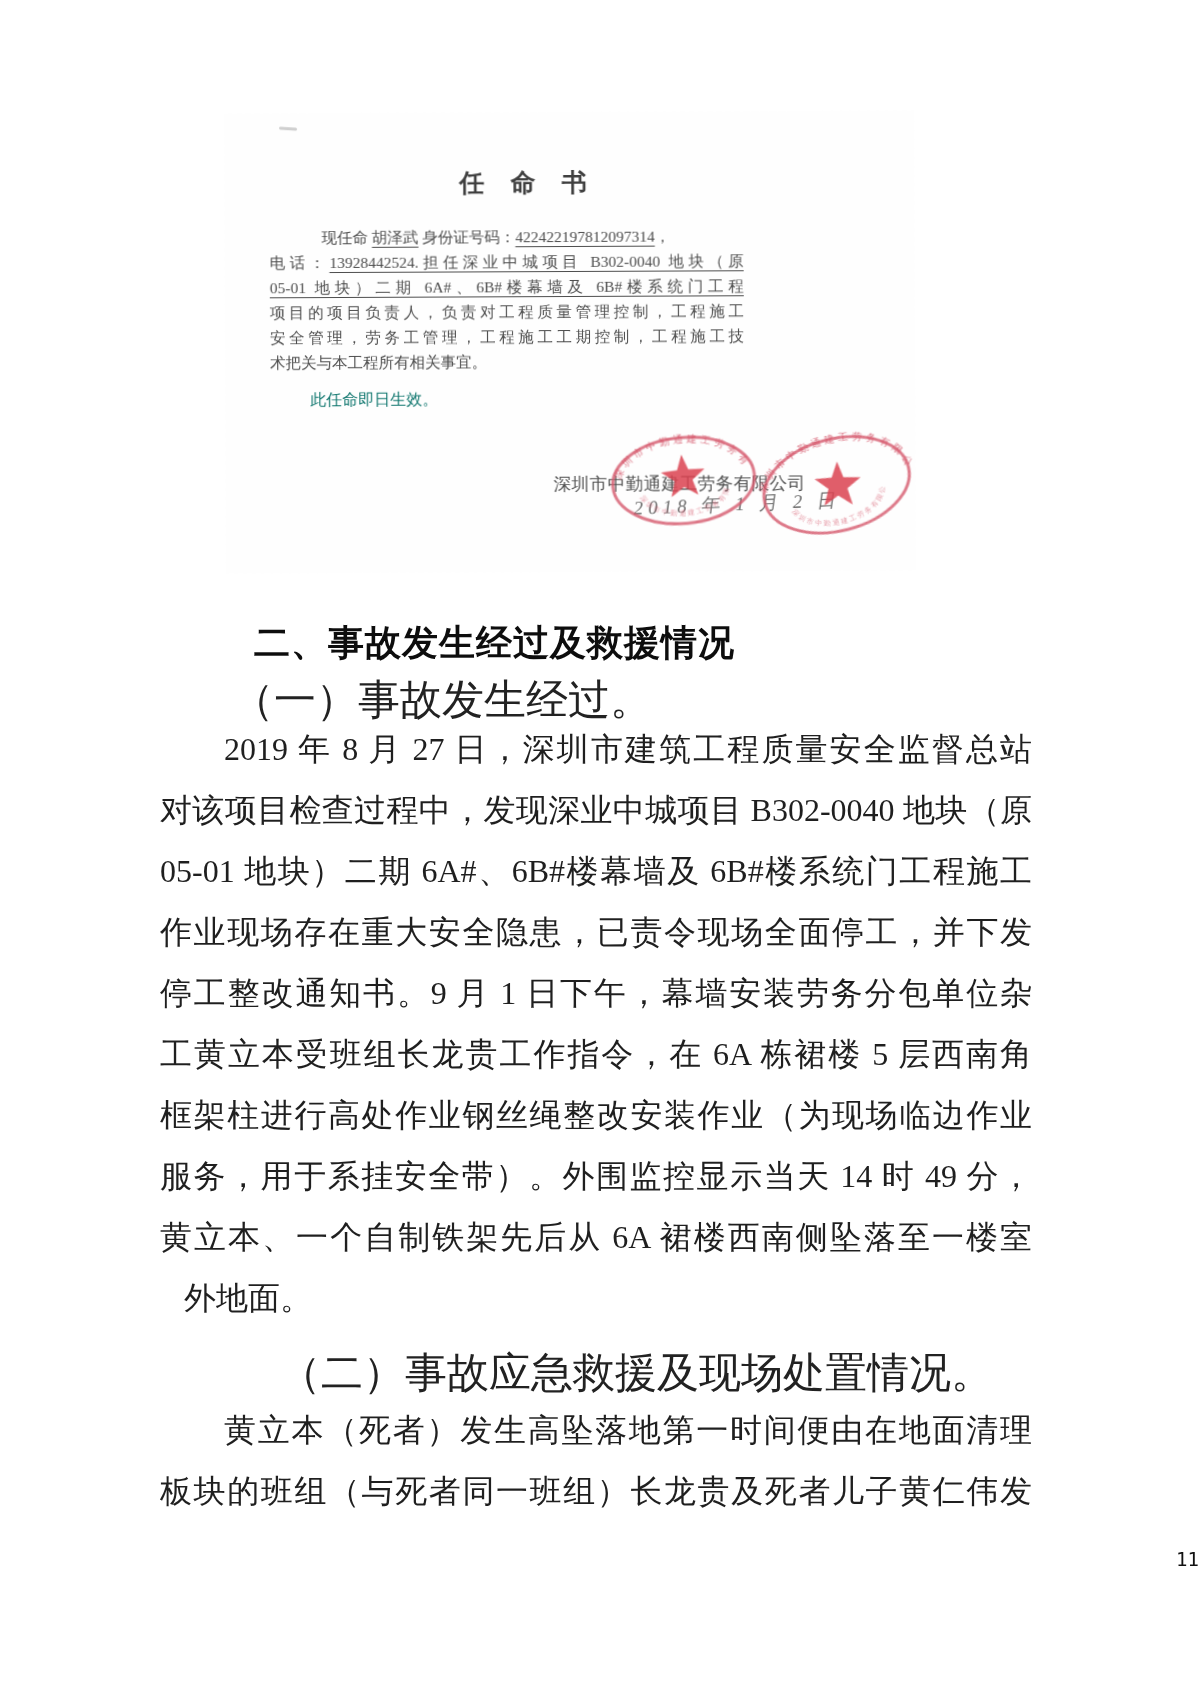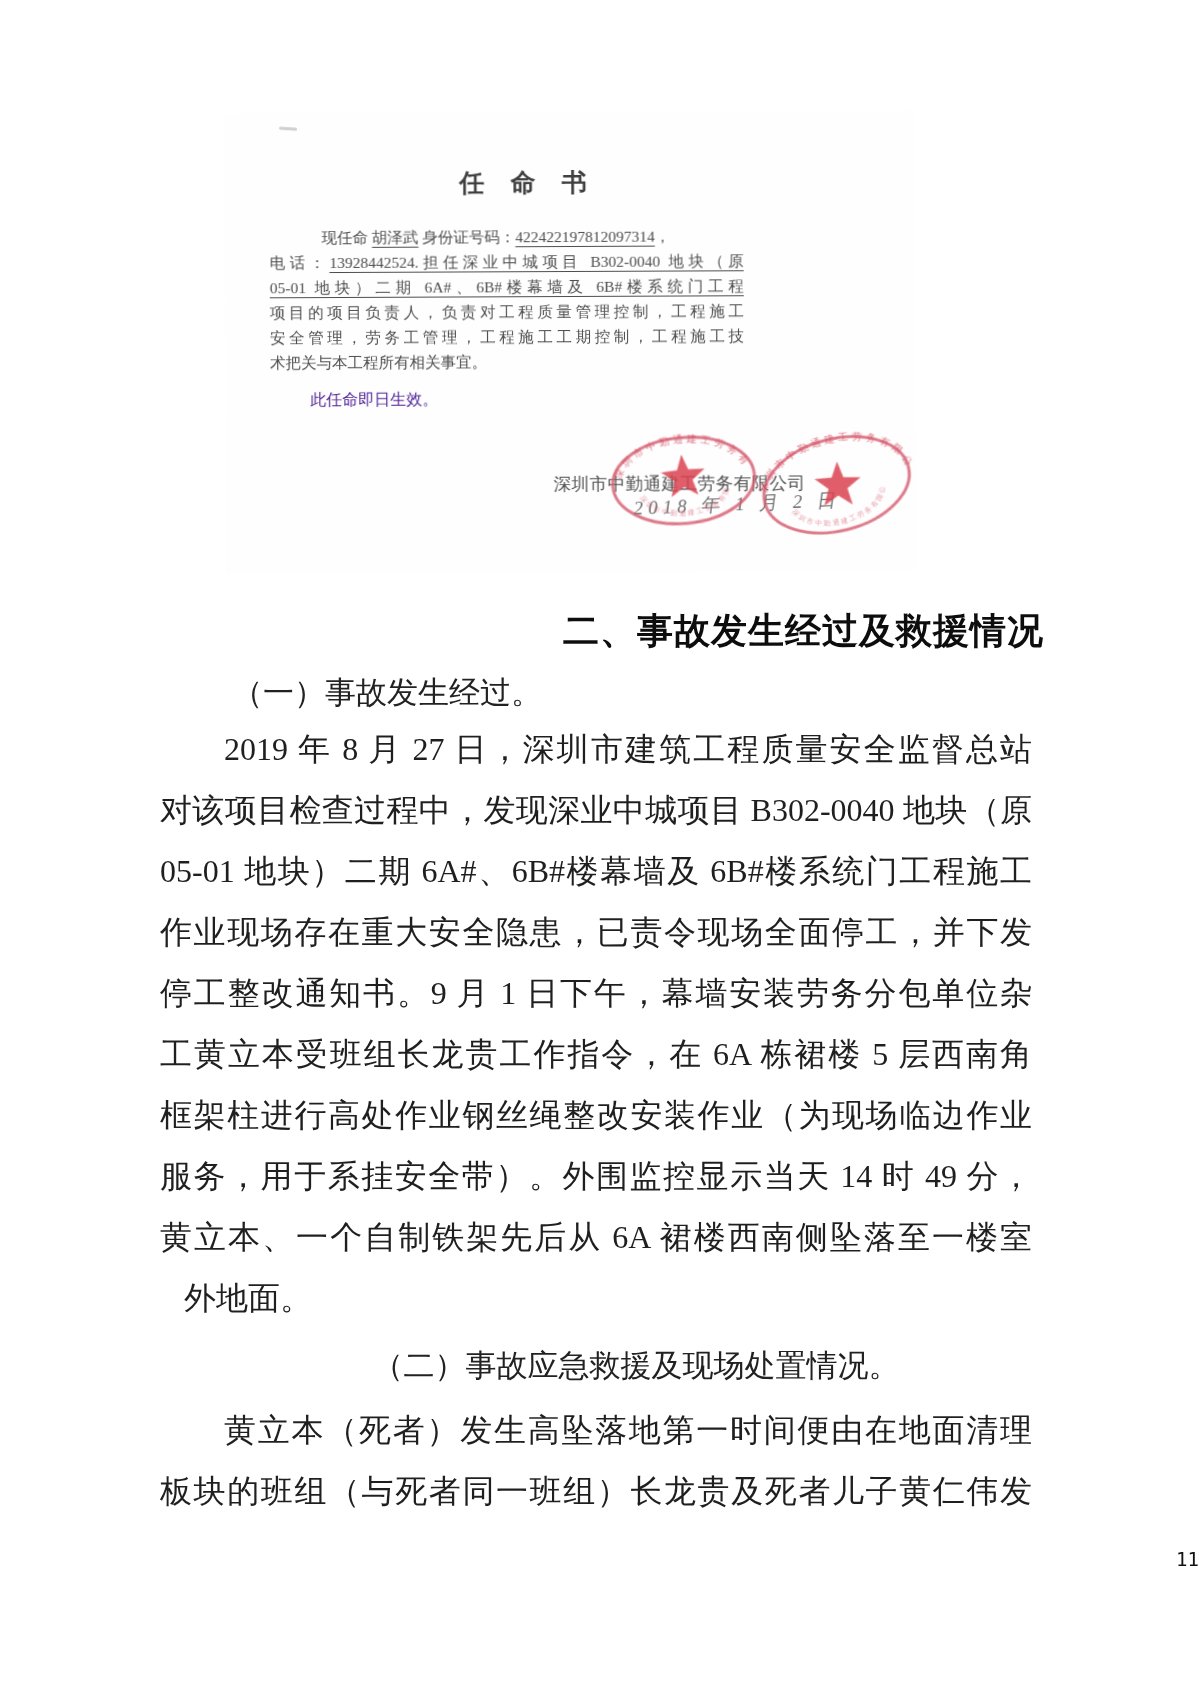--- a/index.html
+++ b/index.html
@@ -15,33 +15,33 @@
         background:#cfcfcf;border-radius:2px;transform:rotate(4deg);}
   .letter-title{position:absolute;left:235px;top:54px;width:220px;
         font-size:25px;font-weight:600;color:#3f3f3f;letter-spacing:10px;white-space:nowrap;}
   .letter-body{position:absolute;left:45px;top:112px;width:474px;
         font-size:15.5px;line-height:25px;color:#4d4d4d;}
   .lline{text-align:justify;text-align-last:justify;height:25px;overflow:hidden;}
   .lline.noj{text-align-last:left;}
   .lline.ind{text-indent:52px;}
   .u{text-decoration:underline;text-underline-offset:4px;text-decoration-thickness:1.2px;}
   .effective{position:absolute;left:45px;top:277px;padding-left:40px;
-        font-size:16px;color:#4c1d95;}
+        font-size:16px;color:#0f766e;}
   .company{position:absolute;left:328px;top:360px;font-size:17.5px;
         letter-spacing:0.5px;color:#4f4f4f;white-space:nowrap;}
   .ldate{position:absolute;left:408px;top:380px;font-size:19px;color:#6e6e6e;
         letter-spacing:5px;white-space:nowrap;transform:rotate(-2deg) skewX(-10deg);}
   .stamp{position:absolute;filter:blur(0.35px);}
   .stamp1{left:379px;top:318px;transform:rotate(-5deg);}
   .stamp2{left:531px;top:322px;transform:rotate(-14deg);}
   
-  .heading{position:absolute;left:168px;top:603px;width:872px;margin:4px;
+  .heading{position:absolute;left:168px;top:603px;width:872px;margin:16px;
         font-family:"Liberation Sans","DejaVu Sans",sans-serif;
-        font-weight:700;font-size:36px;color:#0d0d0d;text-indent:70px;letter-spacing:1px;text-align:right;}
-  .sub{position:absolute;left:168px;width:872px;font-size:31px;text-indent:64px;
+        font-weight:700;font-size:36px;color:#0d0d0d;text-indent:70px;letter-spacing:1px;}
+  .sub{position:absolute;left:168px;width:872px;font-size:42px;text-indent:64px;
         color:#222;white-space:nowrap;}
   .sub1{top:672px;}
   .sub2{top:1345px;text-align:center;}
   .para{position:absolute;left:160px;width:872px;font-size:32px;color:#1f1f1f;}
   .para1{top:719px;}
   .para2{top:1400px;}
   .bline{text-align:justify;text-align-last:justify;line-height:61px;height:61px;overflow:hidden;}
   .bline.indent{text-indent:64px;}
   .bline.lastline{text-align-last:left;margin-left:24px;}
   .pagenum{position:absolute;left:0;top:1548px;width:1199px;text-align:right;

